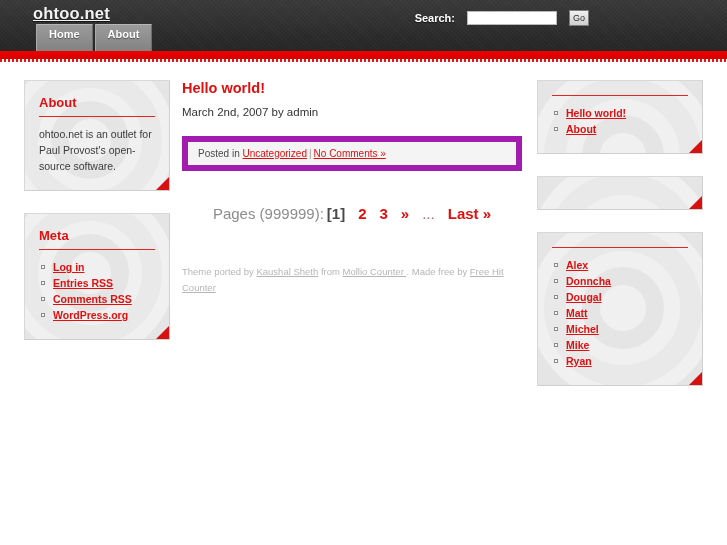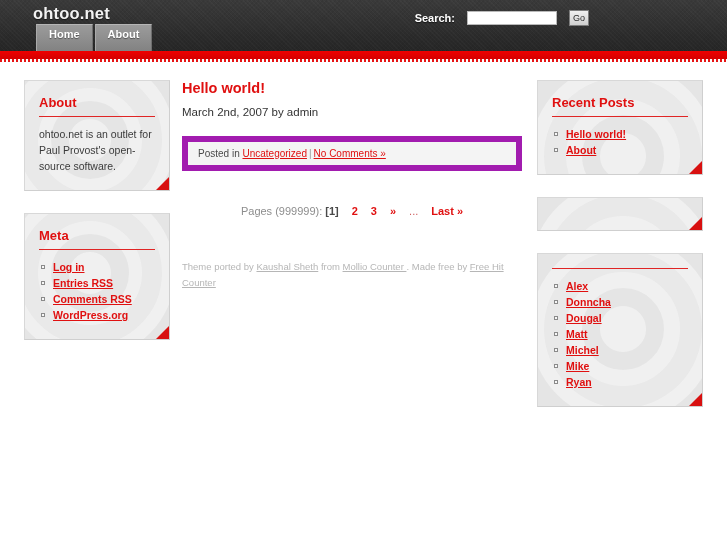--- a/index.html
+++ b/index.html
@@ -26,20 +26,21 @@
       repeating-linear-gradient(45deg, rgba(255,255,255,0.022) 0 1px, transparent 1px 3px),
       repeating-linear-gradient(-45deg, rgba(0,0,0,0.05) 0 1px, transparent 1px 3px);
     pointer-events: none;
   }
   #site-title {
     position: absolute;
     left: 33px; top: 4px;
     font-size: 16.5px;
     font-weight: bold;
     color: #f2f2f2;
+    text-decoration: underline;
     letter-spacing: 0.2px;
     z-index: 3;
     cursor: pointer;
     text-shadow: 0 1px 1px rgba(0,0,0,.6);
   }
 
   #searchbox {
     position: absolute;
     right: 138px; top: 10px;
     display: flex; align-items: center;
@@ -221,21 +222,21 @@
   #post-footer-box a {
     color: #e01010;
     text-decoration: underline;
     cursor: pointer;
   }
   .sep { color: #9a9a9a; padding: 0 2px; }
 
   #pagination {
     margin-top: 34px;
     text-align: center;
-    font-size: 11px;
+    font-size: 15px;
     color: #8d8d8d;
   }
   #pagination .plabel { color: #8d8d8d; }
   #pagination .pcur {
     color: #4a4a4a; font-weight: bold; margin-left: 3px;
   }
   #pagination a {
     color: #e01010;
     text-decoration: none;
     font-weight: bold;
@@ -355,21 +356,20 @@
 
   <div id="col-right">
 
     <div class="widget w-right">
       <svg class="rings" viewBox="0 0 230 230">
         <circle cx="115" cy="115" r="105" fill="none" stroke="#e4e4e4" stroke-width="24"></circle>
         <circle cx="115" cy="115" r="68" fill="none" stroke="#e8e8e8" stroke-width="22"></circle>
         <circle cx="115" cy="115" r="32" fill="none" stroke="#e4e4e4" stroke-width="18"></circle>
       </svg>
       <div class="inner">
-        <h3 class="widget-title">Recent Posts</h3>
         <div class="widget-rule"></div>
         <ul class="widget-list">
           <li>
             <span class="bullet"></span>
             <a>Hello world!</a>
           </li>
           <li>
             <span class="bullet"></span>
             <a>About</a>
           </li>

